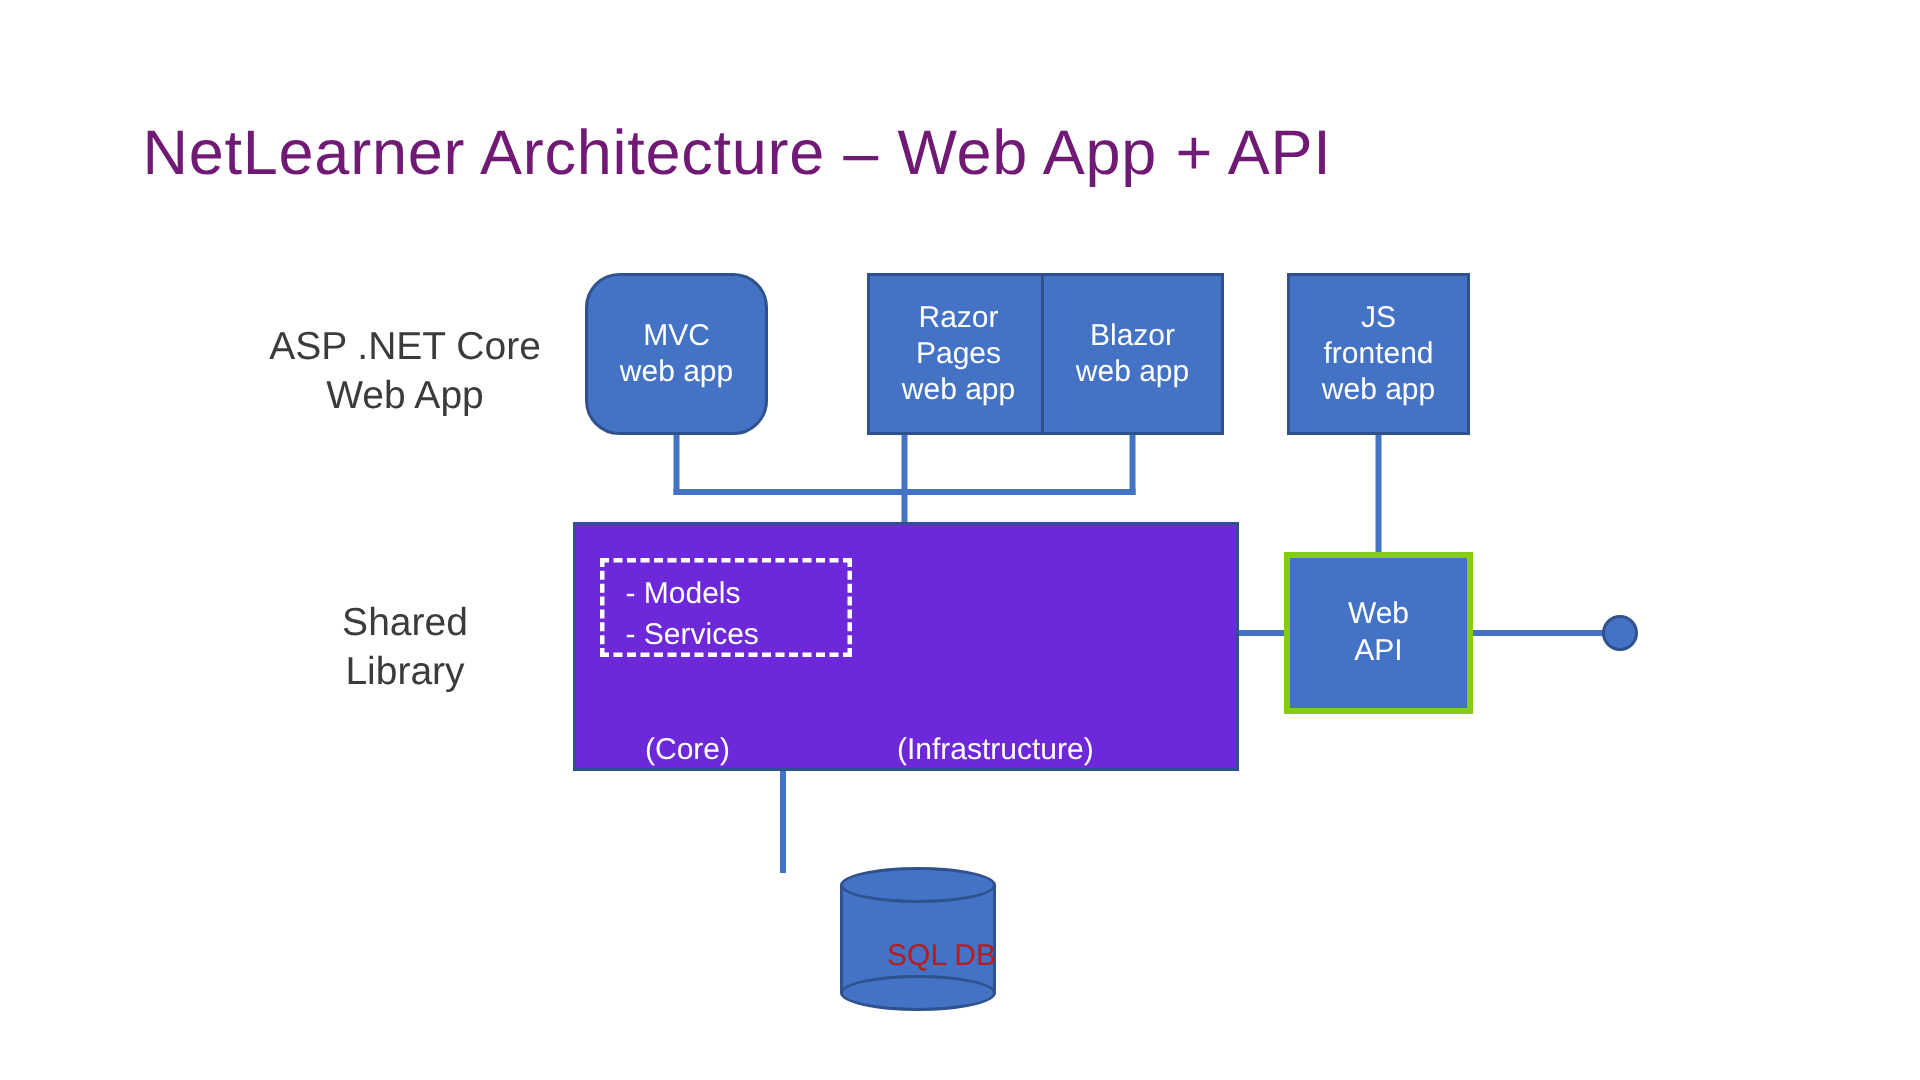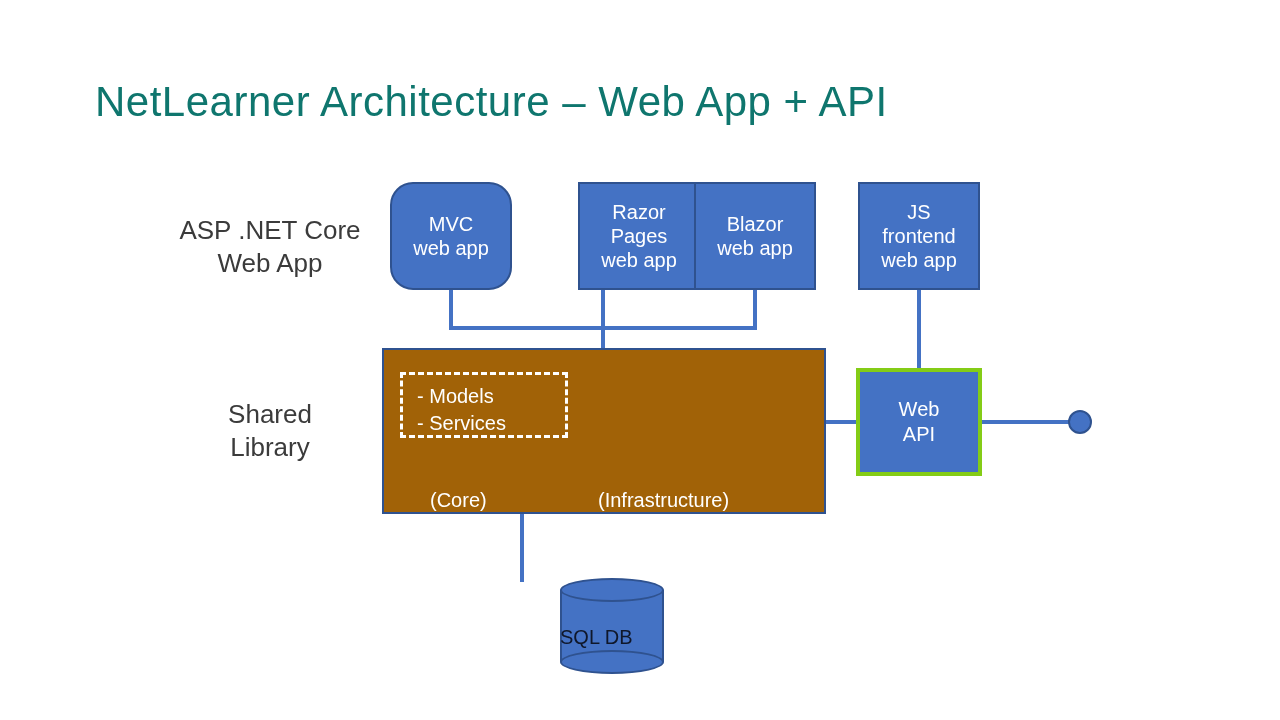--- a/index.html
+++ b/index.html
@@ -11,21 +11,21 @@
     color: #3b3b3b;
     position: relative;
     overflow: hidden;
   }
   .slide-title {
     position: absolute;
     left: 95px;
     top: 78px;
     font-size: 42px;
     font-weight: 300;
-    color: #0f766e;
+    color: #701a75;
     letter-spacing: 0.5px;
   }
 
   
   .side-label {
     position: absolute;
     font-size: 26px;
     font-weight: 400;
     color: #3b3b3b;
     text-align: center;
@@ -53,21 +53,21 @@
   .box.razor { left: 542px; top: 182px; }
   .box.blazor{ left: 694px; top: 182px; }
   .box.js    { left: 858px; top: 182px; }
 
   .shared-box {
     position: absolute;
     left: 382px;
     top: 348px;
     width: 444px;
     height: 166px;
-    background: #a16207;
+    background: #6d28d9;
     border: 2px solid #2f528f;
   }
   .dashed {
     position: absolute;
     border: 3px dashed #fff;
     color: #fff;
     font-size: 20px;
     padding: 8px 10px 8px 14px;
     line-height: 1.35;
   }
@@ -124,22 +124,22 @@
     background:#4472c4;
     border:2px solid #2f528f;
     border-radius:50%;
   }
   .db .top { top:0; z-index:2; }
   .db .bottom { bottom:0; }
   .db .label {
     position:absolute;
     width:100%;
     top:48px;
-    text-align:left;
-    color:#0f172a;
+    text-align:right;
+    color:#b91c1c;
     font-size:20px;
     z-index:3;
   }
 
   
   .conn {
     position: absolute;
     background: #4472c4;
   }
   

